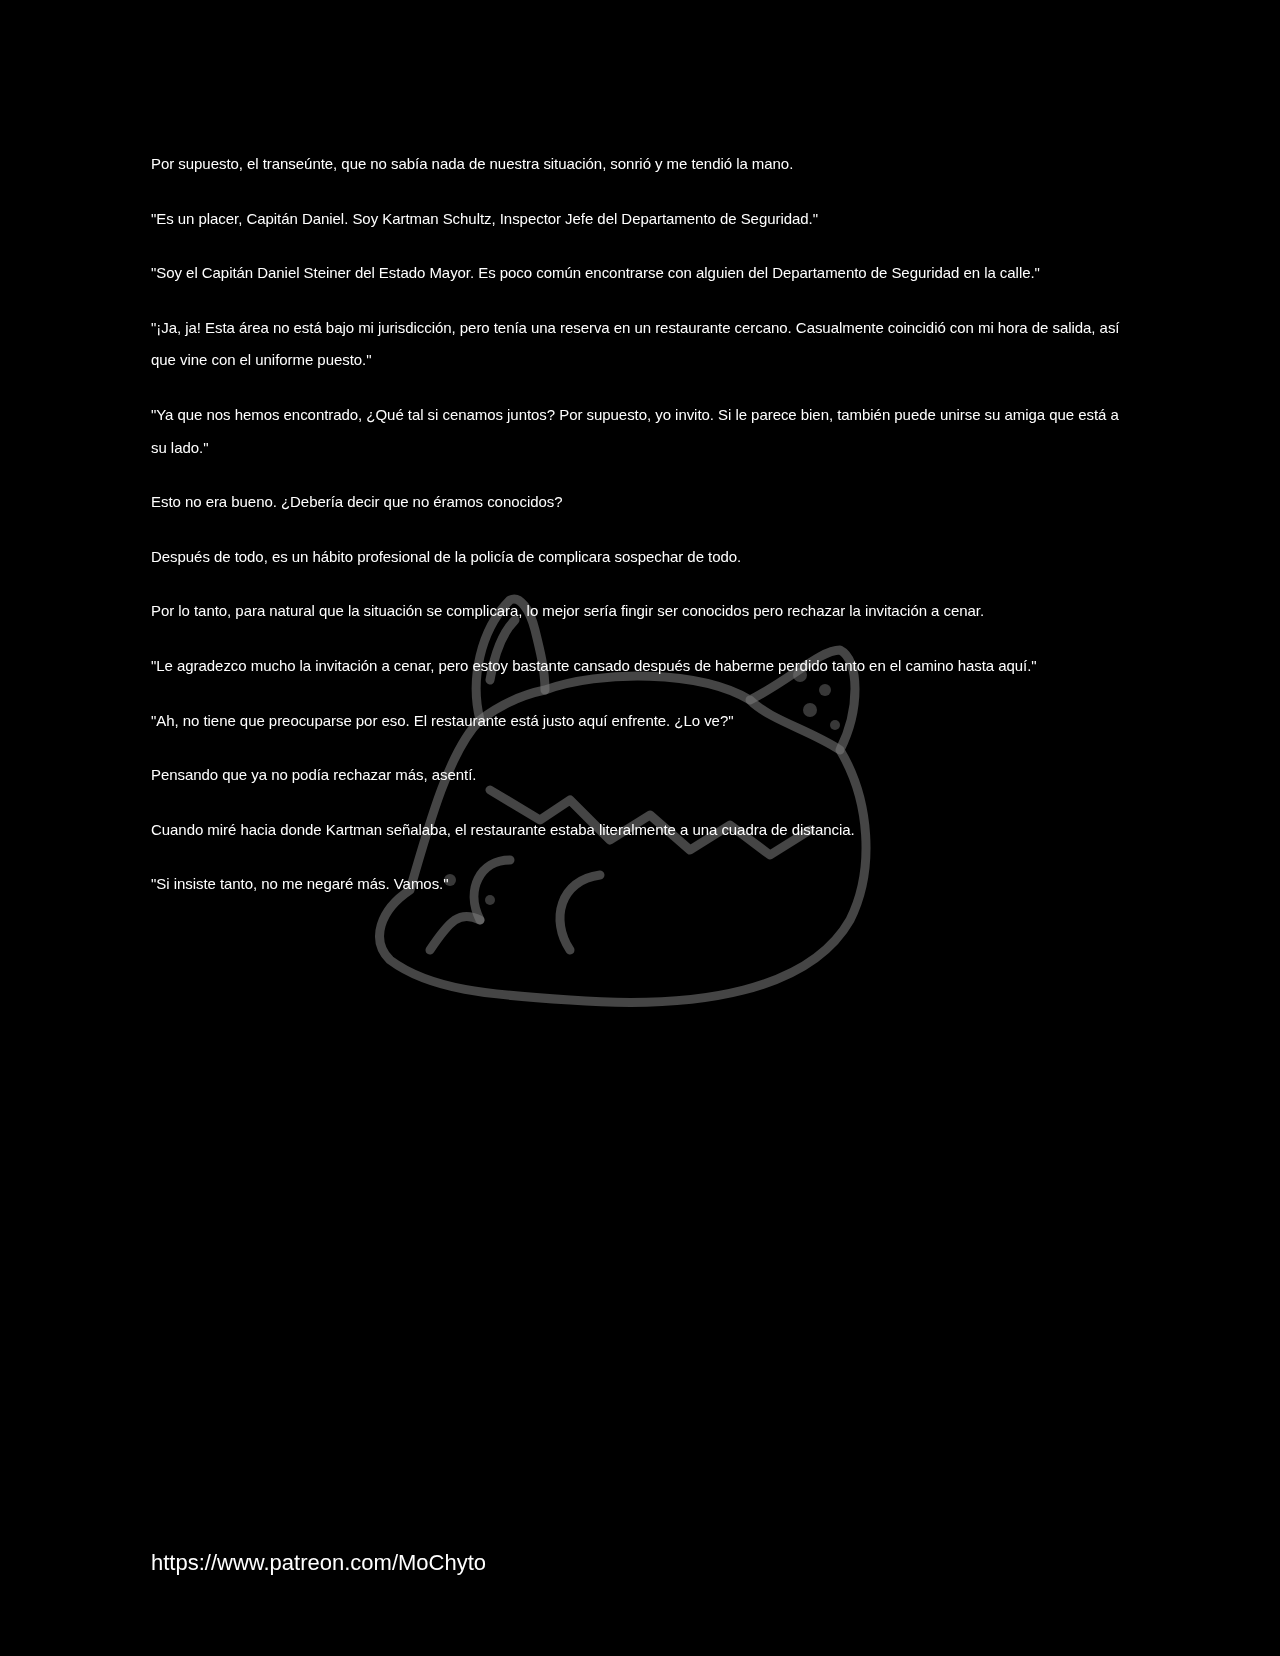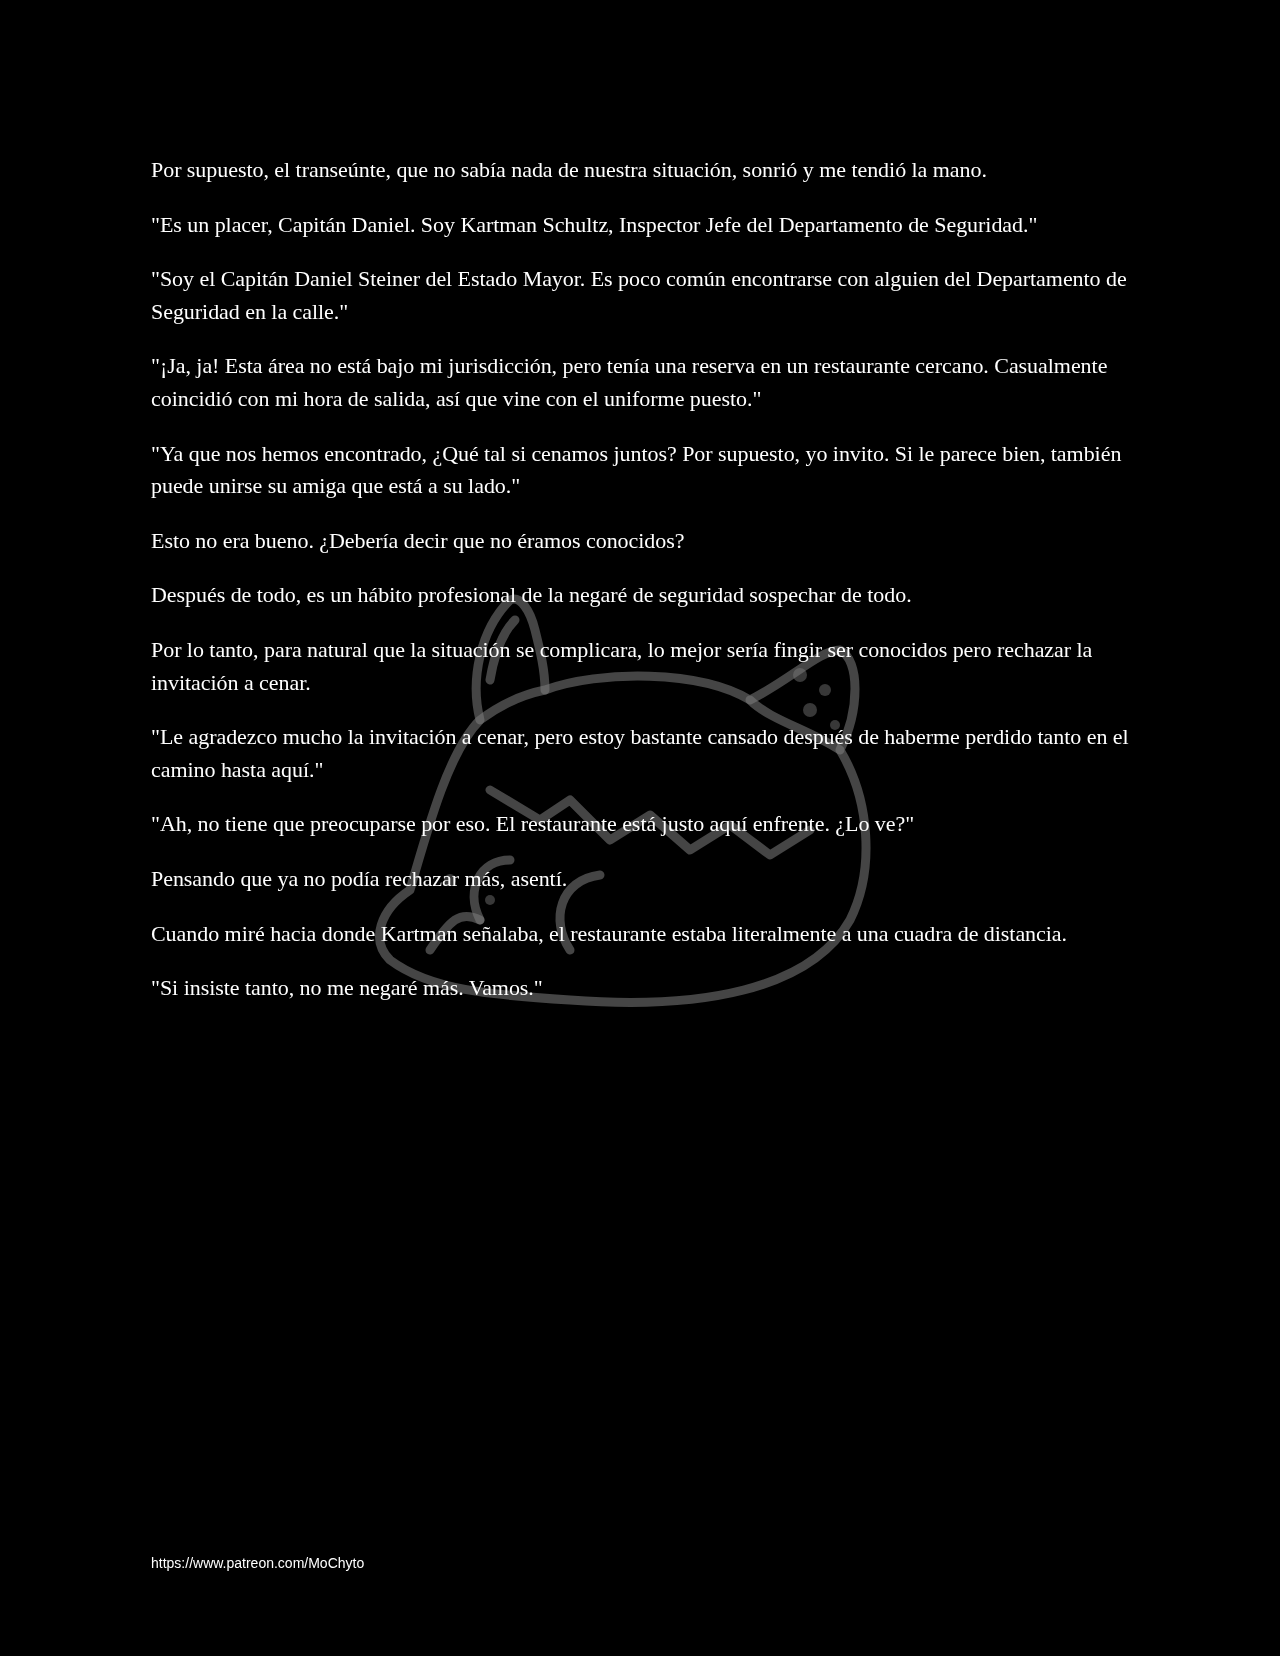--- a/index.html
+++ b/index.html
@@ -25,31 +25,30 @@
       pointer-events: none;
     }
     .content {
       position: absolute;
       left: 151px;
       top: 148px;
       width: 985px;
       z-index: 1;
     }
     .para {
-      margin: 6px 0 22px 0;
-      font-size: 22px;
+      margin: 0 0 22px 0;
+      font-size: 15px;
       line-height: 32.6px;
       letter-spacing: -0.05px;
-      font-family: Liberation Serif, serif;
     }
     .footer-link {
       position: absolute;
       left: 151px;
       top: 1549px;
-      font-size: 14px;
+      font-size: 22px;
       line-height: 28px;
       color: #ffffff;
       text-decoration: none;
       z-index: 1;
     }
   </style>
 </head>
 <body>
 
 <svg class="watermark" viewBox="0 0 520 470" xmlns="http://www.w3.org/2000/svg">
@@ -78,21 +77,21 @@
   </g>
 </svg>
 
 <main class="content">
   <p class="para">Por supuesto, el transeúnte, que no sabía nada de nuestra situación, sonrió y me tendió la mano.</p>
   <p class="para">"Es un placer, Capitán Daniel. Soy Kartman Schultz, Inspector Jefe del Departamento de Seguridad."</p>
   <p class="para">"Soy el Capitán Daniel Steiner del Estado Mayor. Es poco común encontrarse con alguien del Departamento de Seguridad en la calle."</p>
   <p class="para">"¡Ja, ja! Esta área no está bajo mi jurisdicción, pero tenía una reserva en un restaurante cercano. Casualmente coincidió con mi hora de salida, así que vine con el uniforme puesto."</p>
   <p class="para">"Ya que nos hemos encontrado, ¿Qué tal si cenamos juntos? Por supuesto, yo invito. Si le parece bien, también puede unirse su amiga que está a su lado."</p>
   <p class="para">Esto no era bueno. ¿Debería decir que no éramos conocidos?</p>
-  <p class="para">Después de todo, es un hábito profesional de la negaré de seguridad sospechar de todo.</p>
+  <p class="para">Después de todo, es un hábito profesional de la policía de complicara sospechar de todo.</p>
   <p class="para">Por lo tanto, para natural que la situación se complicara, lo mejor sería fingir ser conocidos pero rechazar la invitación a cenar.</p>
   <p class="para">"Le agradezco mucho la invitación a cenar, pero estoy bastante cansado después de haberme perdido tanto en el camino hasta aquí."</p>
   <p class="para">"Ah, no tiene que preocuparse por eso. El restaurante está justo aquí enfrente. ¿Lo ve?"</p>
   <p class="para">Pensando que ya no podía rechazar más, asentí.</p>
   <p class="para">Cuando miré hacia donde Kartman señalaba, el restaurante estaba literalmente a una cuadra de distancia.</p>
   <p class="para">"Si insiste tanto, no me negaré más. Vamos."</p>
 </main>
 
 <a class="footer-link">https://www.patreon.com/MoChyto</a>
 

